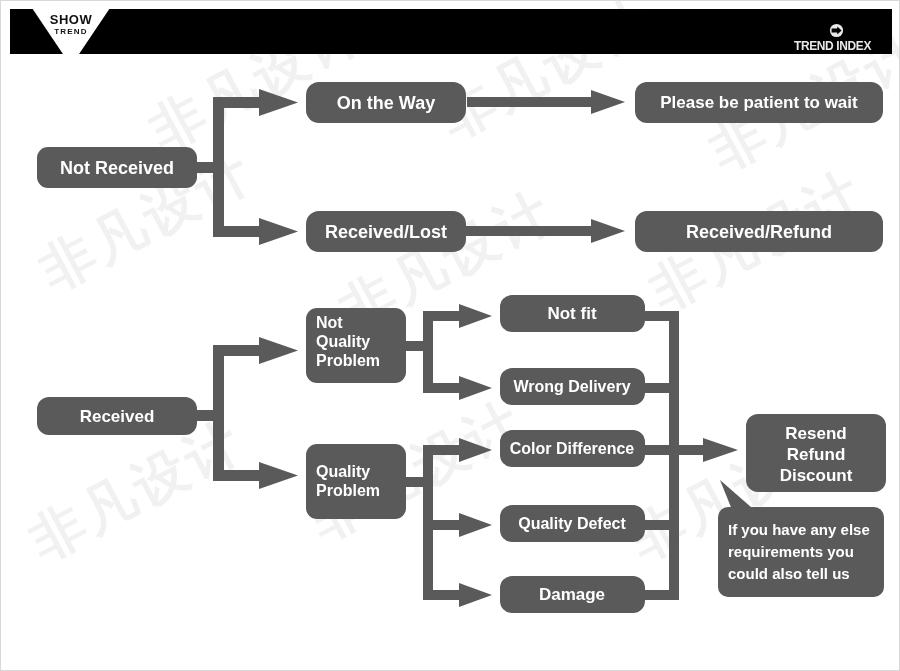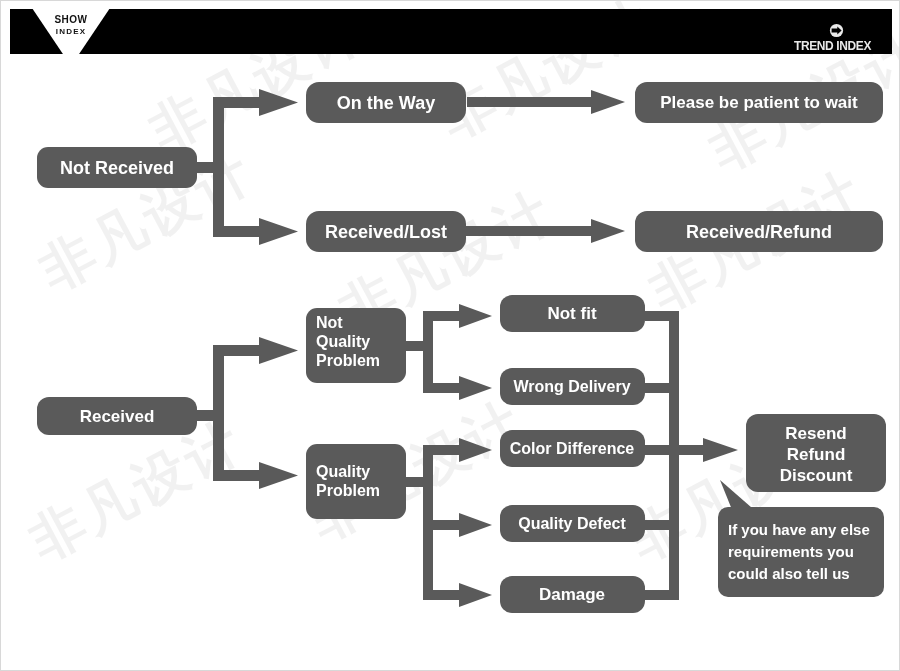--- a/index.html
+++ b/index.html
@@ -50,21 +50,21 @@
     border-left: 39px solid transparent;
     border-right: 39px solid transparent;
     border-top: 58px solid #ffffff;
   }
   #logo-show {
     position: absolute;
     left: 0;
     top: 5px;
     width: 78px;
     text-align: center;
-    font-size: 10px;
+    font-size: 13px;
     font-weight: 700;
     color: #111;
     letter-spacing: 0.5px;
     line-height: 13px;
   }
   #logo-clothe {
     position: absolute;
     left: 0;
     top: 19px;
     width: 78px;
@@ -146,21 +146,21 @@
 </head>
 <body>
 
 <div id="page">
 
   <div id="header-bar">
 
     <div id="logo-mark">
       <div id="logo-tri"></div>
       <div id="logo-show">SHOW</div>
-      <div id="logo-clothe">INDEX</div>
+      <div id="logo-clothe">TREND</div>
     </div>
 
 
     <div id="brand-group">
       <svg id="brand-icon" width="15" height="15" viewBox="0 0 15 15">
         <circle cx="7.5" cy="7.5" r="6.6" fill="#e9e9e9"></circle>
         <path d="M2.6 5.6 H8.3 V3.4 L12.6 7.5 L8.3 11.6 V9.4 H2.6 Z" fill="#000000"></path>
       </svg>
       <span id="brand-text">TREND INDEX</span>
     </div>

